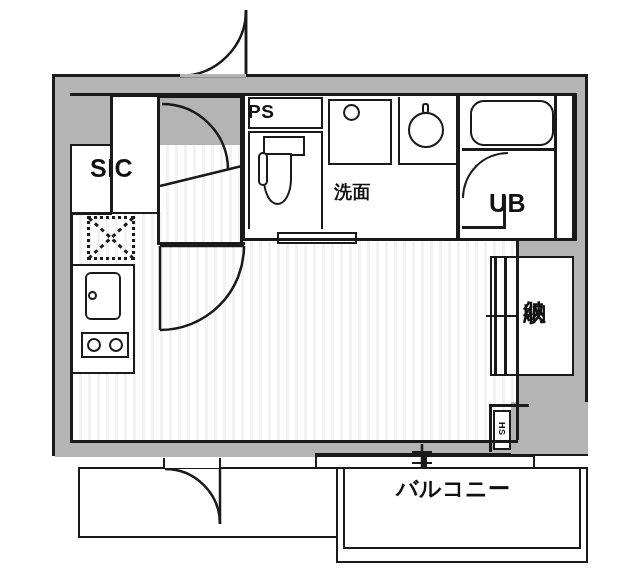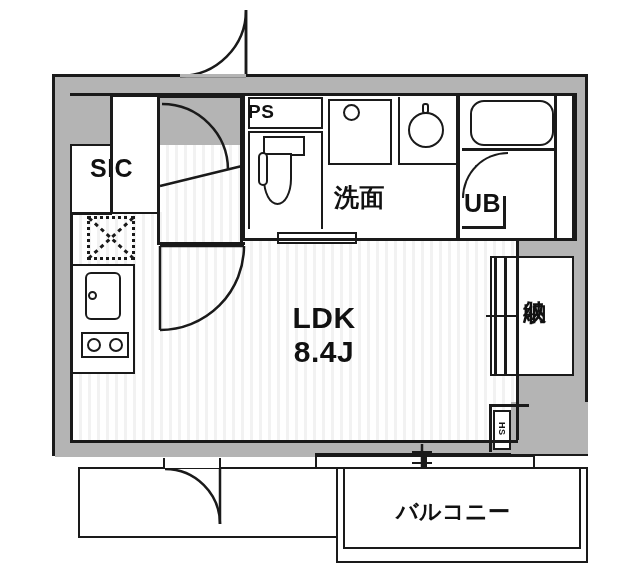--- a/index.html
+++ b/index.html
@@ -44,21 +44,21 @@
     position: absolute;
     color: #111111;
     font-weight: bold;
     letter-spacing: 0.5px;
     white-space: nowrap;
     line-height: 1.05;
   }
   .lbl-sic  { font-size: 25px; }
   .lbl-ps   { font-size: 19px; }
   .lbl-ub   { font-size: 25px; }
-  .lbl-senmen { font-size: 25px; font-family: Liberation Sans, sans-serif; }
+  .lbl-senmen { font-size: 18px; font-family: Liberation Mono, monospace; }
   .lbl-shuno { font-size: 23px; font-family: "DejaVu Sans", sans-serif; line-height: 1.1; text-align:center;}
   .lbl-ldk  { font-size: 30px; text-align: center; }
   .lbl-balcony { font-size: 22px; font-family: "DejaVu Sans", sans-serif; }
   .lbl-hs {
     font-size: 9px;
     font-weight: bold;
     transform: rotate(90deg);
     transform-origin: center center;
   }
 
@@ -127,39 +127,35 @@
   <div class="ab" style="left:398px; top:97px; width:58px; height:68px; border-bottom:2.5px solid #1a1a1a; border-left:2.5px solid #1a1a1a;"></div>
   <div class="ab circ" style="left:408px; top:112px; width:36px; height:36px;"></div>
   <div class="ab fix" style="left:422px; top:103px; width:7px; height:11px; border-radius:3px;"></div>
 
   <div class="ab roombox" style="left:458px; top:93px; width:116px; height:148px;"></div>
 
   <div class="ab fix" style="left:470px; top:100px; width:84px; height:46px; border-radius:14px;"></div>
 
   <div class="ab part" style="left:462px; top:148px; width:94px; height:2.5px;"></div>
   <div class="ab part" style="left:554px; top:96px; width:2.5px; height:142px;"></div>
-  <div class="lbl lbl-ub" style="left:464px; top:190px;">UB</div>
+  <div class="lbl lbl-ub" style="left:489px; top:190px;">UB</div>
 
   <div class="arc arc-tl" style="left:462px; top:152px; width:44px; height:44px;"></div>
   <div class="leaf" style="left:503px; top:196px; width:2.5px; height:30px;"></div>
   <div class="leaf" style="left:462px; top:226px; width:44px; height:2.5px;"></div>
 
   <div class="ab roombox" style="left:490px; top:256px; width:84px; height:120px;"></div>
   <div class="lbl lbl-shuno" style="left:522px; top:282px;">
     <div style="writing-mode:vertical-rl; text-orientation:upright;">収納</div>
   </div>
 
   <div class="ab part" style="left:494px; top:258px; width:2.5px; height:116px;"></div>
   <div class="ab part" style="left:504px; top:258px; width:2.5px; height:116px;"></div>
   <div class="ab part" style="left:486px; top:315px; width:30px; height:2px;"></div>
 
-  <div class="lbl lbl-ldk" style="left:274px; top:302px; width:100px;">
-    <div>LDK</div>
-    <div style="margin-top:2px;">8.4J</div>
-  </div>
 
   <div class="ab part" style="left:157px; top:95px; width:2.5px; height:150px;"></div>
 
   <div class="ab part" style="left:240px; top:95px; width:2.5px; height:150px;"></div>
 
   <div class="ab part" style="left:159px; top:95px; width:83px; height:2.5px;"></div>
 
   <div class="ab part" style="left:157px; top:242px; width:88px; height:2.5px;"></div>
 
   <svg class="svg-layer">
@@ -207,21 +203,21 @@
   <div class="ab roombox" style="left:78px; top:467px; width:276px; height:71px;"></div>
 
   <svg class="svg-layer">
     <path d="M 165 469 A 55 55 0 0 1 220 524" fill="none" stroke="#1a1a1a" stroke-width="2.5"></path>
     <line x1="220" y1="469" x2="220" y2="524" stroke="#1a1a1a" stroke-width="2.5"></line>
   </svg>
   <div class="ab white" style="left:163px; top:458px; width:58px; height:10px; border-left:2.5px solid #1a1a1a; border-right:2.5px solid #1a1a1a;"></div>
 
   <div class="ab roombox" style="left:336px; top:467px; width:252px; height:96px;"></div>
   <div class="ab roombox-thin" style="left:343px; top:467px; width:238px; height:82px;"></div>
-  <div class="lbl lbl-balcony" style="left:396px; top:500px;">バルコニー</div>
+  <div class="lbl lbl-balcony" style="left:396px; top:477px;">バルコニー</div>
 
   <div class="ab part" style="left:574px; top:93px; width:2.5px; height:148px;"></div>
 
   <div class="ab part" style="left:70px; top:93px; width:504px; height:2.5px;"></div>
 
   <div class="ab part" style="left:70px; top:212px; width:2.5px; height:230px;"></div>
   <div class="ab part" style="left:110px; top:95px; width:2.5px; height:118px;"></div>
   <div class="ab part" style="left:70px; top:212px; width:42px; height:2.5px;"></div>
 
   <div class="ab part" style="left:243px; top:238px; width:215px; height:2.5px;"></div>

